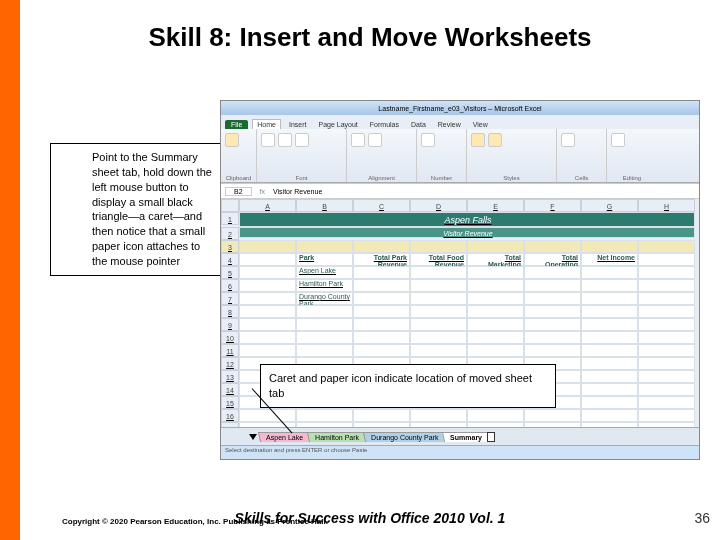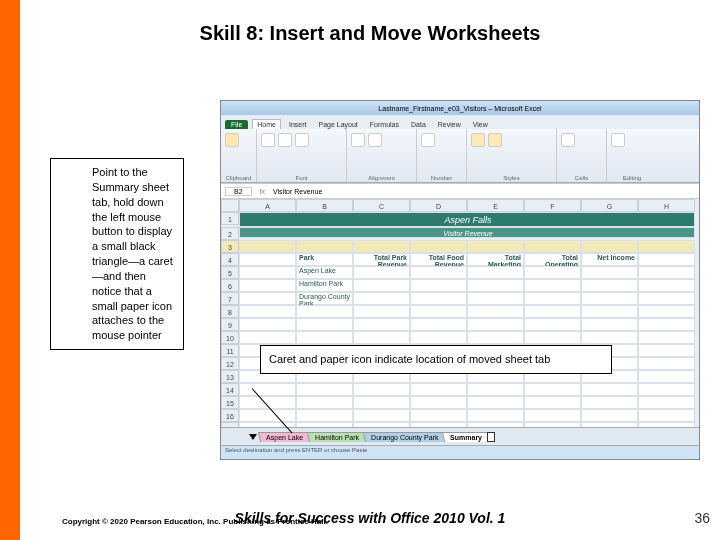--- a/index.html
+++ b/index.html
@@ -1,35 +1,35 @@
 <!DOCTYPE html>
 <html><head>
 <meta charset="utf-8">
 <style>
   * { box-sizing: border-box; margin: 0; padding: 0; }
   body { width: 720px; height: 540px; font-family: Arial, sans-serif; background: #fff; position: relative; }
   .orange-bar { position: absolute; left: 0; top: 0; width: 20px; height: 540px; background: #ff6600; }
   .content { position: absolute; left: 20px; top: 0; width: 700px; height: 540px; }
-  .title { font-size: 20px; font-weight: bold; color: #000; text-align: center; padding-top: 22px; }
+  .title { font-size: 26px; font-weight: bold; color: #000; text-align: center; padding-top: 22px; }
   .callout-box { position: absolute; border: 1px solid #000; background: #fff; padding: 6px 8px; font-size: 11px; line-height: 1.35; }
   .excel-shot { position: absolute; left: 200px; top: 100px; width: 480px; height: 360px; border: 1px solid #888; background: #e8eef5; font-size: 8px; overflow: hidden; }
   .titlebar { height: 14px; background: linear-gradient(#cfe3f7,#a8c6e6); display: flex; justify-content: center; align-items: center; font-size: 7px; }
   .tabs-row { height: 14px; background: #e8eef5; display: flex; align-items: flex-end; padding-left: 4px; gap: 4px; font-size: 7px; }
   .file-tab { background: #1a6b2f; color: #fff; padding: 1px 6px; border-radius: 2px 2px 0 0; }
   .ribbon-tab { padding: 1px 4px; color: #333; }
   .ribbon-tab.active { background: #fff; border: 1px solid #bbb; border-bottom: none; }
   .ribbon { height: 54px; background: linear-gradient(#f4f7fb,#e0e8f2); border-bottom: 1px solid #aaa; display: flex; }
   .ribbon-group { border-right: 1px solid #ccc; padding: 2px 4px 10px; position: relative; display: flex; gap: 3px; align-items: flex-start; }
   .ribbon-group .label { position: absolute; bottom: 1px; left: 0; right: 0; text-align: center; font-size: 6px; color: #666; }
   .ribbon-btn { width: 14px; height: 14px; background: #fff; border: 1px solid #ccc; border-radius: 2px; margin-top: 2px; }
   .ribbon-btn.accent { background: #ffe9b3; }
   .name-box { height: 16px; background: #fff; border-top: 1px solid #ccc; border-bottom: 1px solid #ccc; display: flex; align-items: center; padding: 0 4px; gap: 8px; font-size: 7px; }
   .name-box .nb { border: 1px solid #ccc; padding: 0 8px; }
   .name-box .fx { color: #888; }
-  .grid { display: grid; grid-template-columns: 18px repeat(8, 57px); }
+  .grid { display: grid; grid-template-columns: 18px repeat(8, 57px); text-decoration: underline; }
   .col-hdr, .row-hdr { background: #e8eef5; border: 0.5px solid #c8d0dc; text-align: center; font-size: 7px; color: #444; height: 13px; line-height: 13px; }
   .cell { border: 0.5px solid #d8e0ea; height: 13px; font-size: 7px; padding-left: 2px; color: #333; background: #fff; }
   .banner-row .cell { background: #2d7a6e; color: #fff; text-align: center; font-size: 9px; height: 15px; line-height: 15px; font-style: italic; }
   .sub-row .cell { background: #4a9488; color: #fff; text-align: center; font-size: 7px; height: 11px; line-height: 11px; font-style: italic; }
   .hdr-row .cell { font-weight: bold; text-align: right; color: #2d5a52; padding-right: 2px; }
   .blank-row .row-hdr, .blank-row .cell { background: #f2e8b8; }
   .data .cell { color: #2d5a52; }
   .sheet-tabs { position: absolute; bottom: 14px; left: 0; right: 0; height: 18px; background: #e0e8f2; border-top: 1px solid #aaa; display: flex; align-items: center; padding-left: 24px; font-size: 7px; gap: 0; }
   .sheet-tab { padding: 1px 6px; border: 1px solid #999; border-bottom: none; background: #fff; transform: skewX(12deg); margin-right: -2px; }
   .sheet-tab span { display: inline-block; transform: skewX(-12deg); }
@@ -45,21 +45,21 @@
   .footer-center { position: absolute; left: 0; right: 0; bottom: 14px; text-align: center; font-size: 14px; font-style: italic; font-weight: bold; margin-top: 33px; }
   .page-num { position: absolute; right: 10px; bottom: 14px; font-size: 14px; color: #333; }
 </style>
 </head>
 <body>
 
 <div class="orange-bar"></div>
 <div class="content">
   <div class="title">Skill 8: Insert and Move Worksheets</div>
 
-  <div class="callout-box" style="left:30px; top:158px; width:134px;padding-left:41px;">Point to the Summary sheet tab, hold down the left mouse button to display a small black triangle—a caret—and then notice that a small paper icon attaches to the mouse pointer</div>
+  <div class="callout-box" style="left:30px; top:143px; width:171px;padding-left:41px;">Point to the Summary sheet tab, hold down the left mouse button to display a small black triangle—a caret—and then notice that a small paper icon attaches to the mouse pointer</div>
 
   <div class="excel-shot">
     <div class="titlebar">Lastname_Firstname_e03_Visitors – Microsoft Excel</div>
     <div class="tabs-row">
       <div class="file-tab">File</div>
       <div class="ribbon-tab active">Home</div>
       <div class="ribbon-tab">Insert</div>
       <div class="ribbon-tab">Page Layout</div>
       <div class="ribbon-tab">Formulas</div>
       <div class="ribbon-tab">Data</div>
@@ -305,19 +305,19 @@
       <div class="caret-icon"></div>
       <div class="sheet-tab pink"><span>Aspen Lake</span></div>
       <div class="sheet-tab green"><span>Hamilton Park</span></div>
       <div class="sheet-tab blue"><span>Durango County Park</span></div>
       <div class="sheet-tab paper"><span>Summary</span></div>
       <div class="paper-icon"></div>
     </div>
     <div class="status-bar">Select destination and press ENTER or choose Paste</div>
   </div>
 
-  <div class="callout-box" style="left:240px; top:345px; width:352px;">Caret and paper icon indicate location of moved sheet tab</div>
+  <div class="callout-box" style="left:240px; top:364px; width:296px;">Caret and paper icon indicate location of moved sheet tab</div>
   <div class="line" style="left:232px; top:388px; width:60px; transform:rotate(48deg);"></div>
 
   <div class="footer-left">Copyright © 2020 Pearson Education, Inc. Publishing as Prentice Hall.</div>
   <div class="footer-center">Skills for Success with Office 2010 Vol. 1</div>
   <div class="page-num">36</div>
 </div>
 
 </body></html>

